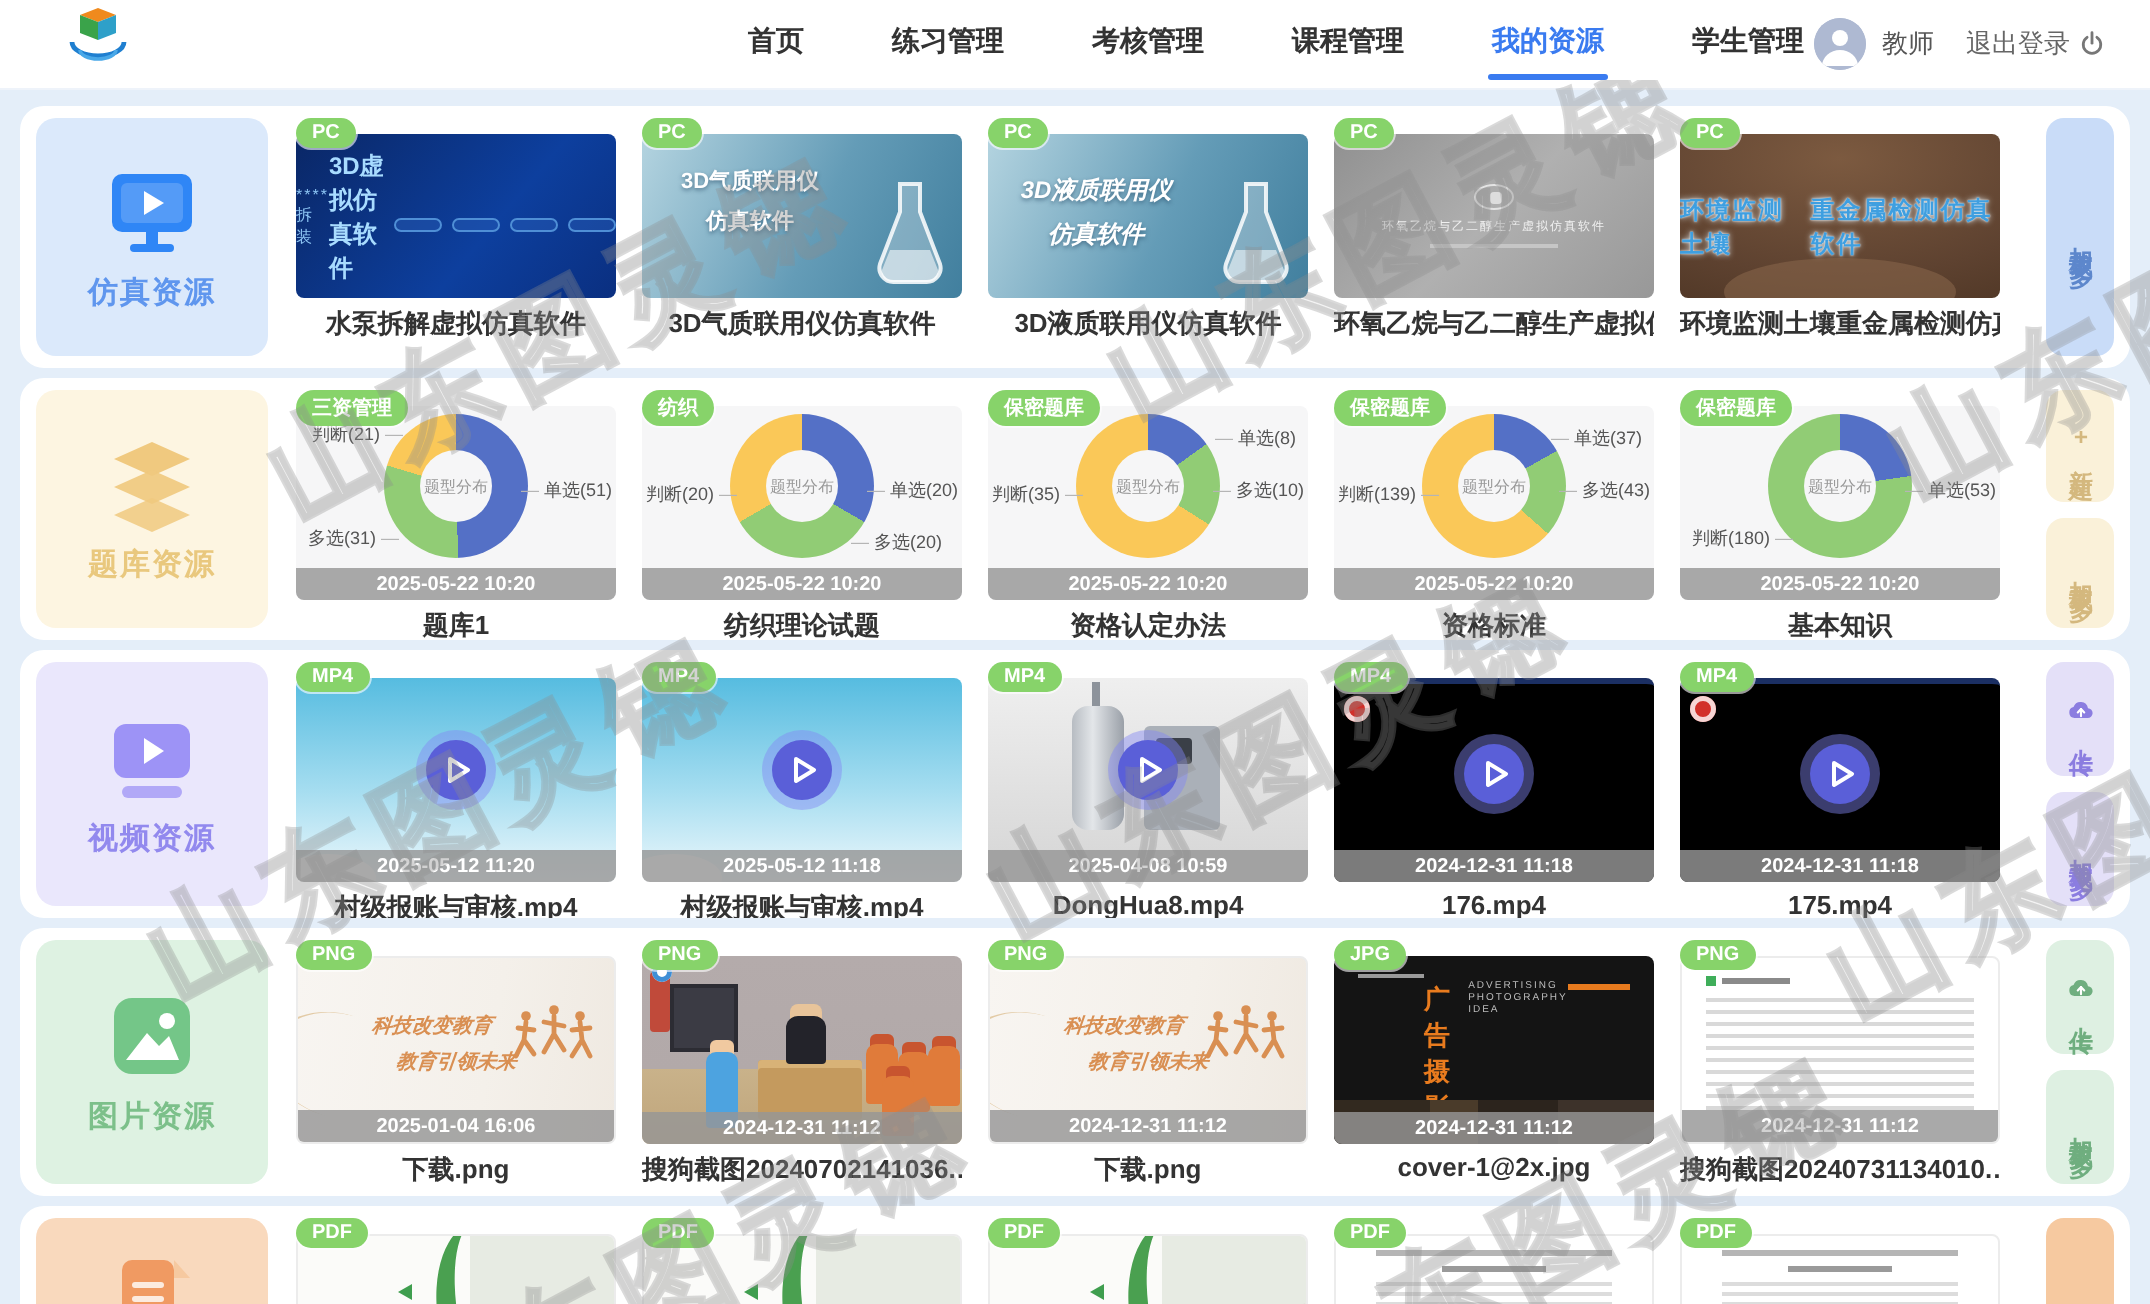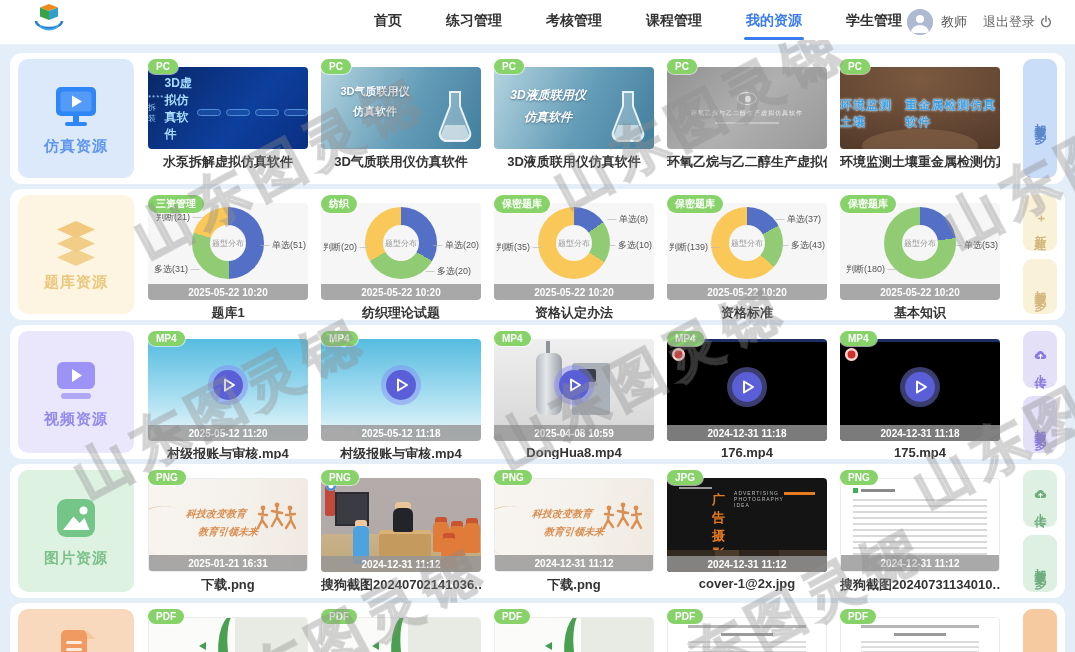--- a/index.html
+++ b/index.html
@@ -458,21 +458,21 @@
               <div>教育引领未来</div>
             </div>
             <svg width="42" height="36" viewBox="0 0 42 36" stroke="#d98f52" stroke-width="2.4" fill="none" stroke-linecap="round">
               <circle cx="8" cy="7" r="2.4" fill="#d98f52" stroke="none"></circle>
               <path d="M8 10 l-1 9 M7 19 l-4 8 M7 19 l5 7 M4 13 l8 1"></path>
               <circle cx="22" cy="4" r="2.4" fill="#d98f52" stroke="none"></circle>
               <path d="M22 7 l0 9 M22 16 l-5 9 M22 16 l5 8 M17 10 l10 2"></path>
               <circle cx="35" cy="7" r="2.4" fill="#d98f52" stroke="none"></circle>
               <path d="M35 10 l1 9 M36 19 l-5 8 M36 19 l4 8 M31 14 l9 -1"></path>
             </svg>
-            <div class="datebar">2025-01-21 16:31</div>
+            <div class="datebar">2025-01-04 16:06</div>
           </div>
           <div class="title">下载.png</div>
         </div>
         <div class="card">
           <span class="badge">PNG</span>
           <div class="th cartoon">
             <div class="clogo"></div>
             <div class="cban"></div>
             <div class="cwin"></div>
             <div class="cdesk"></div>

